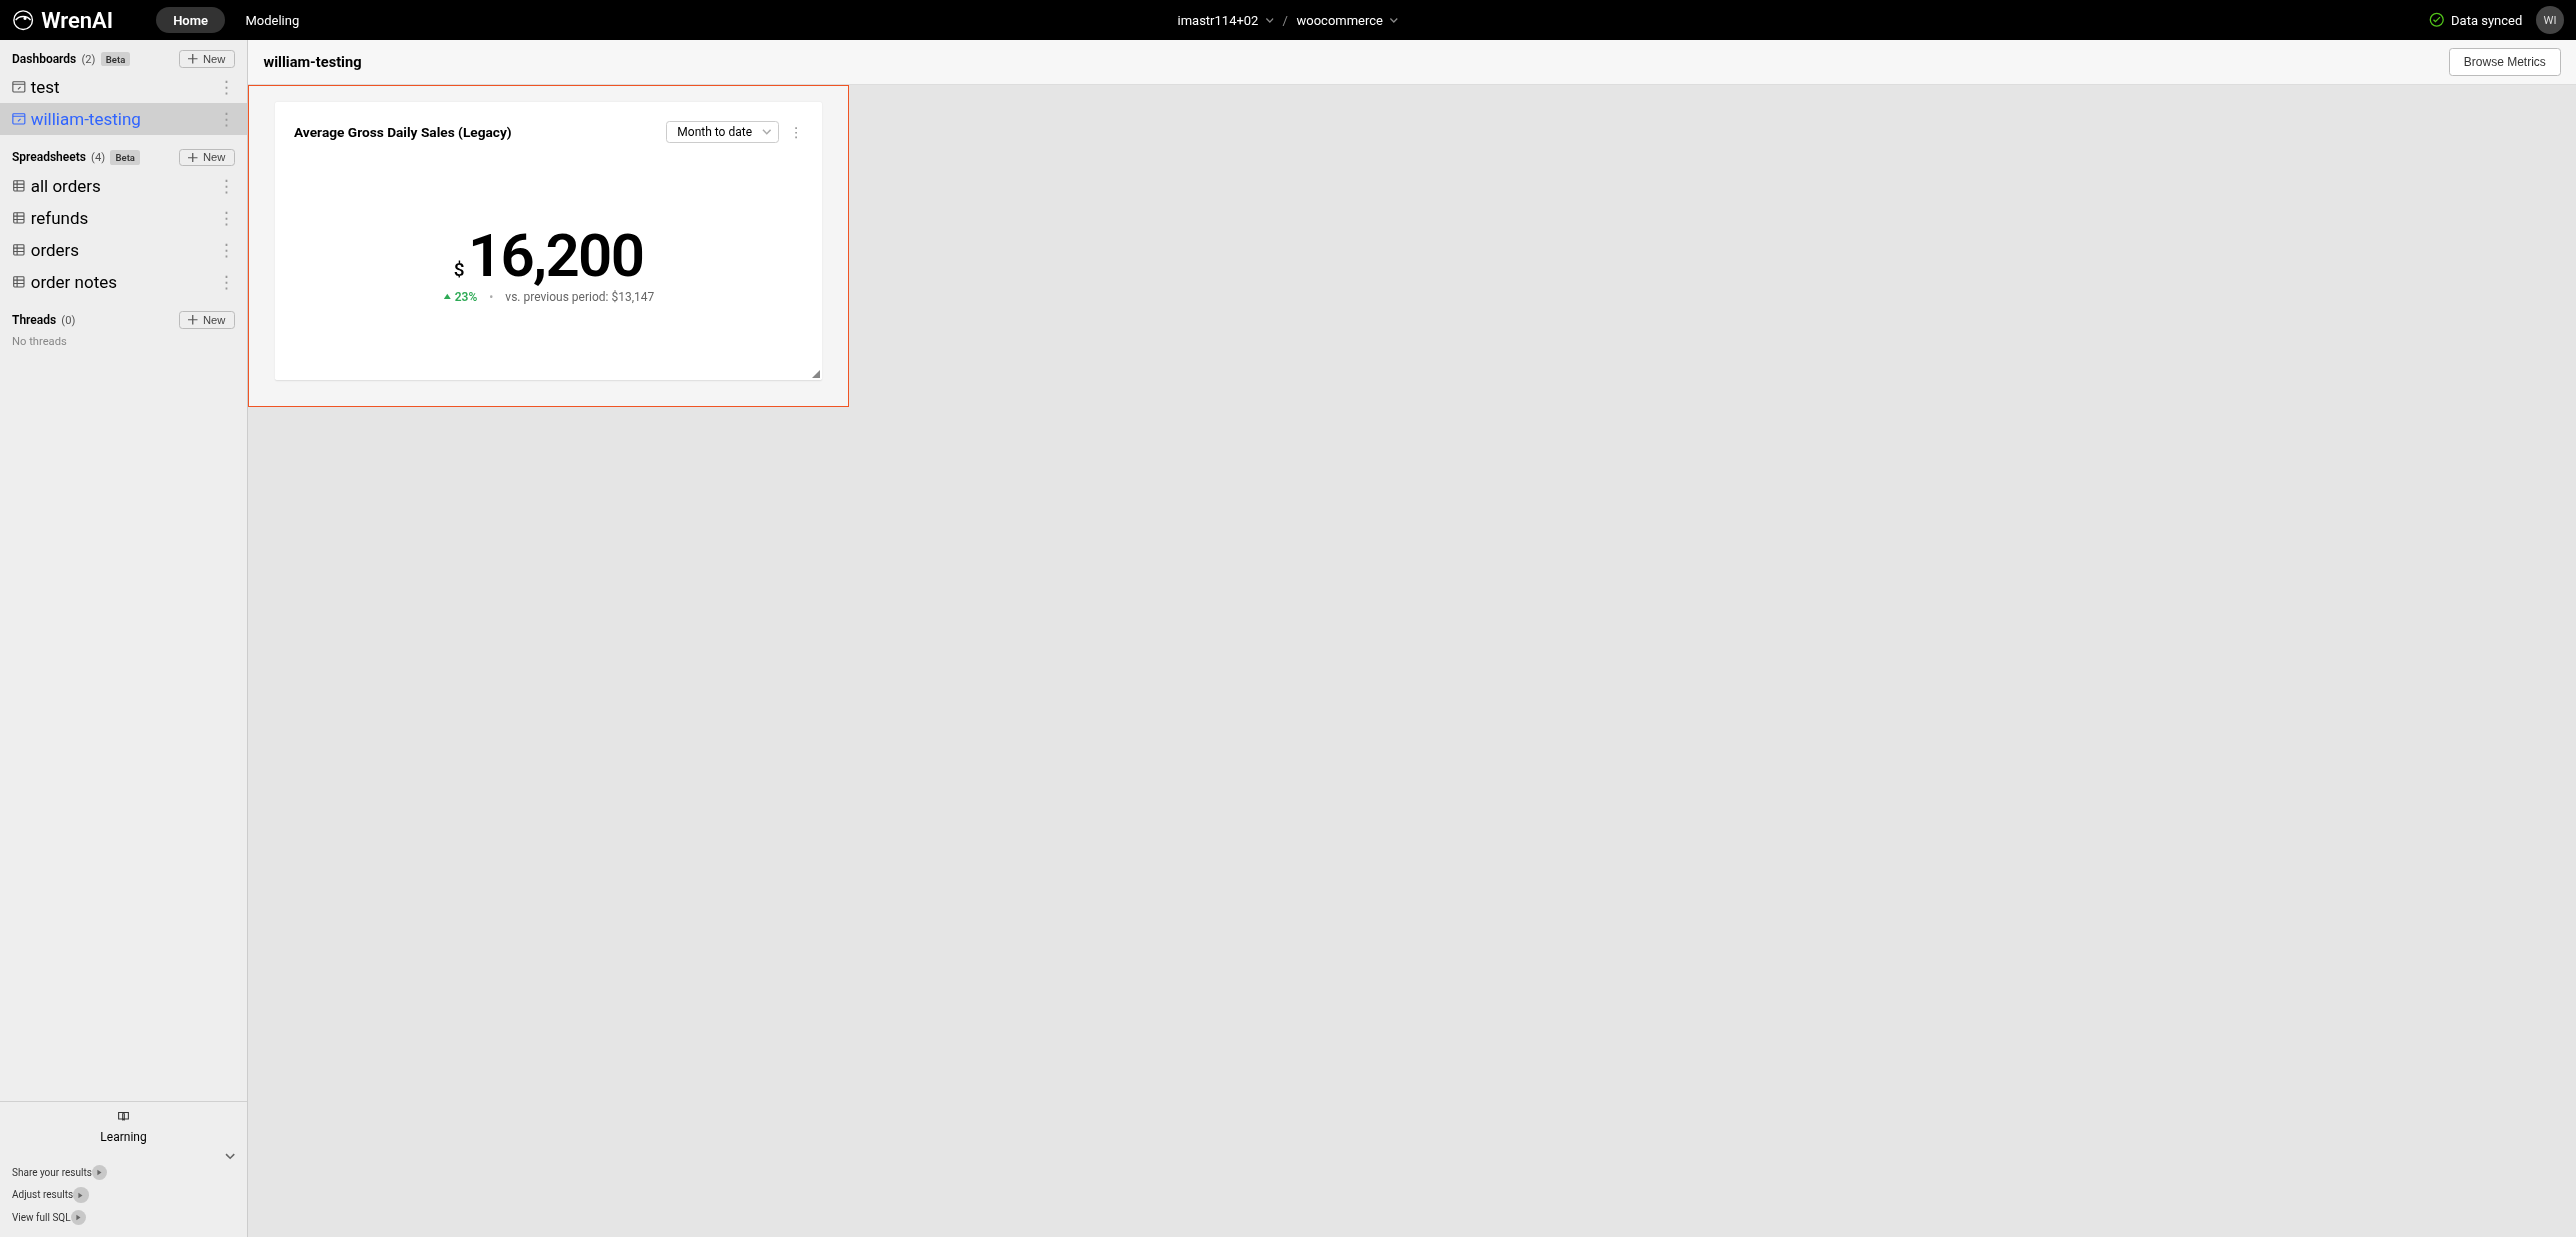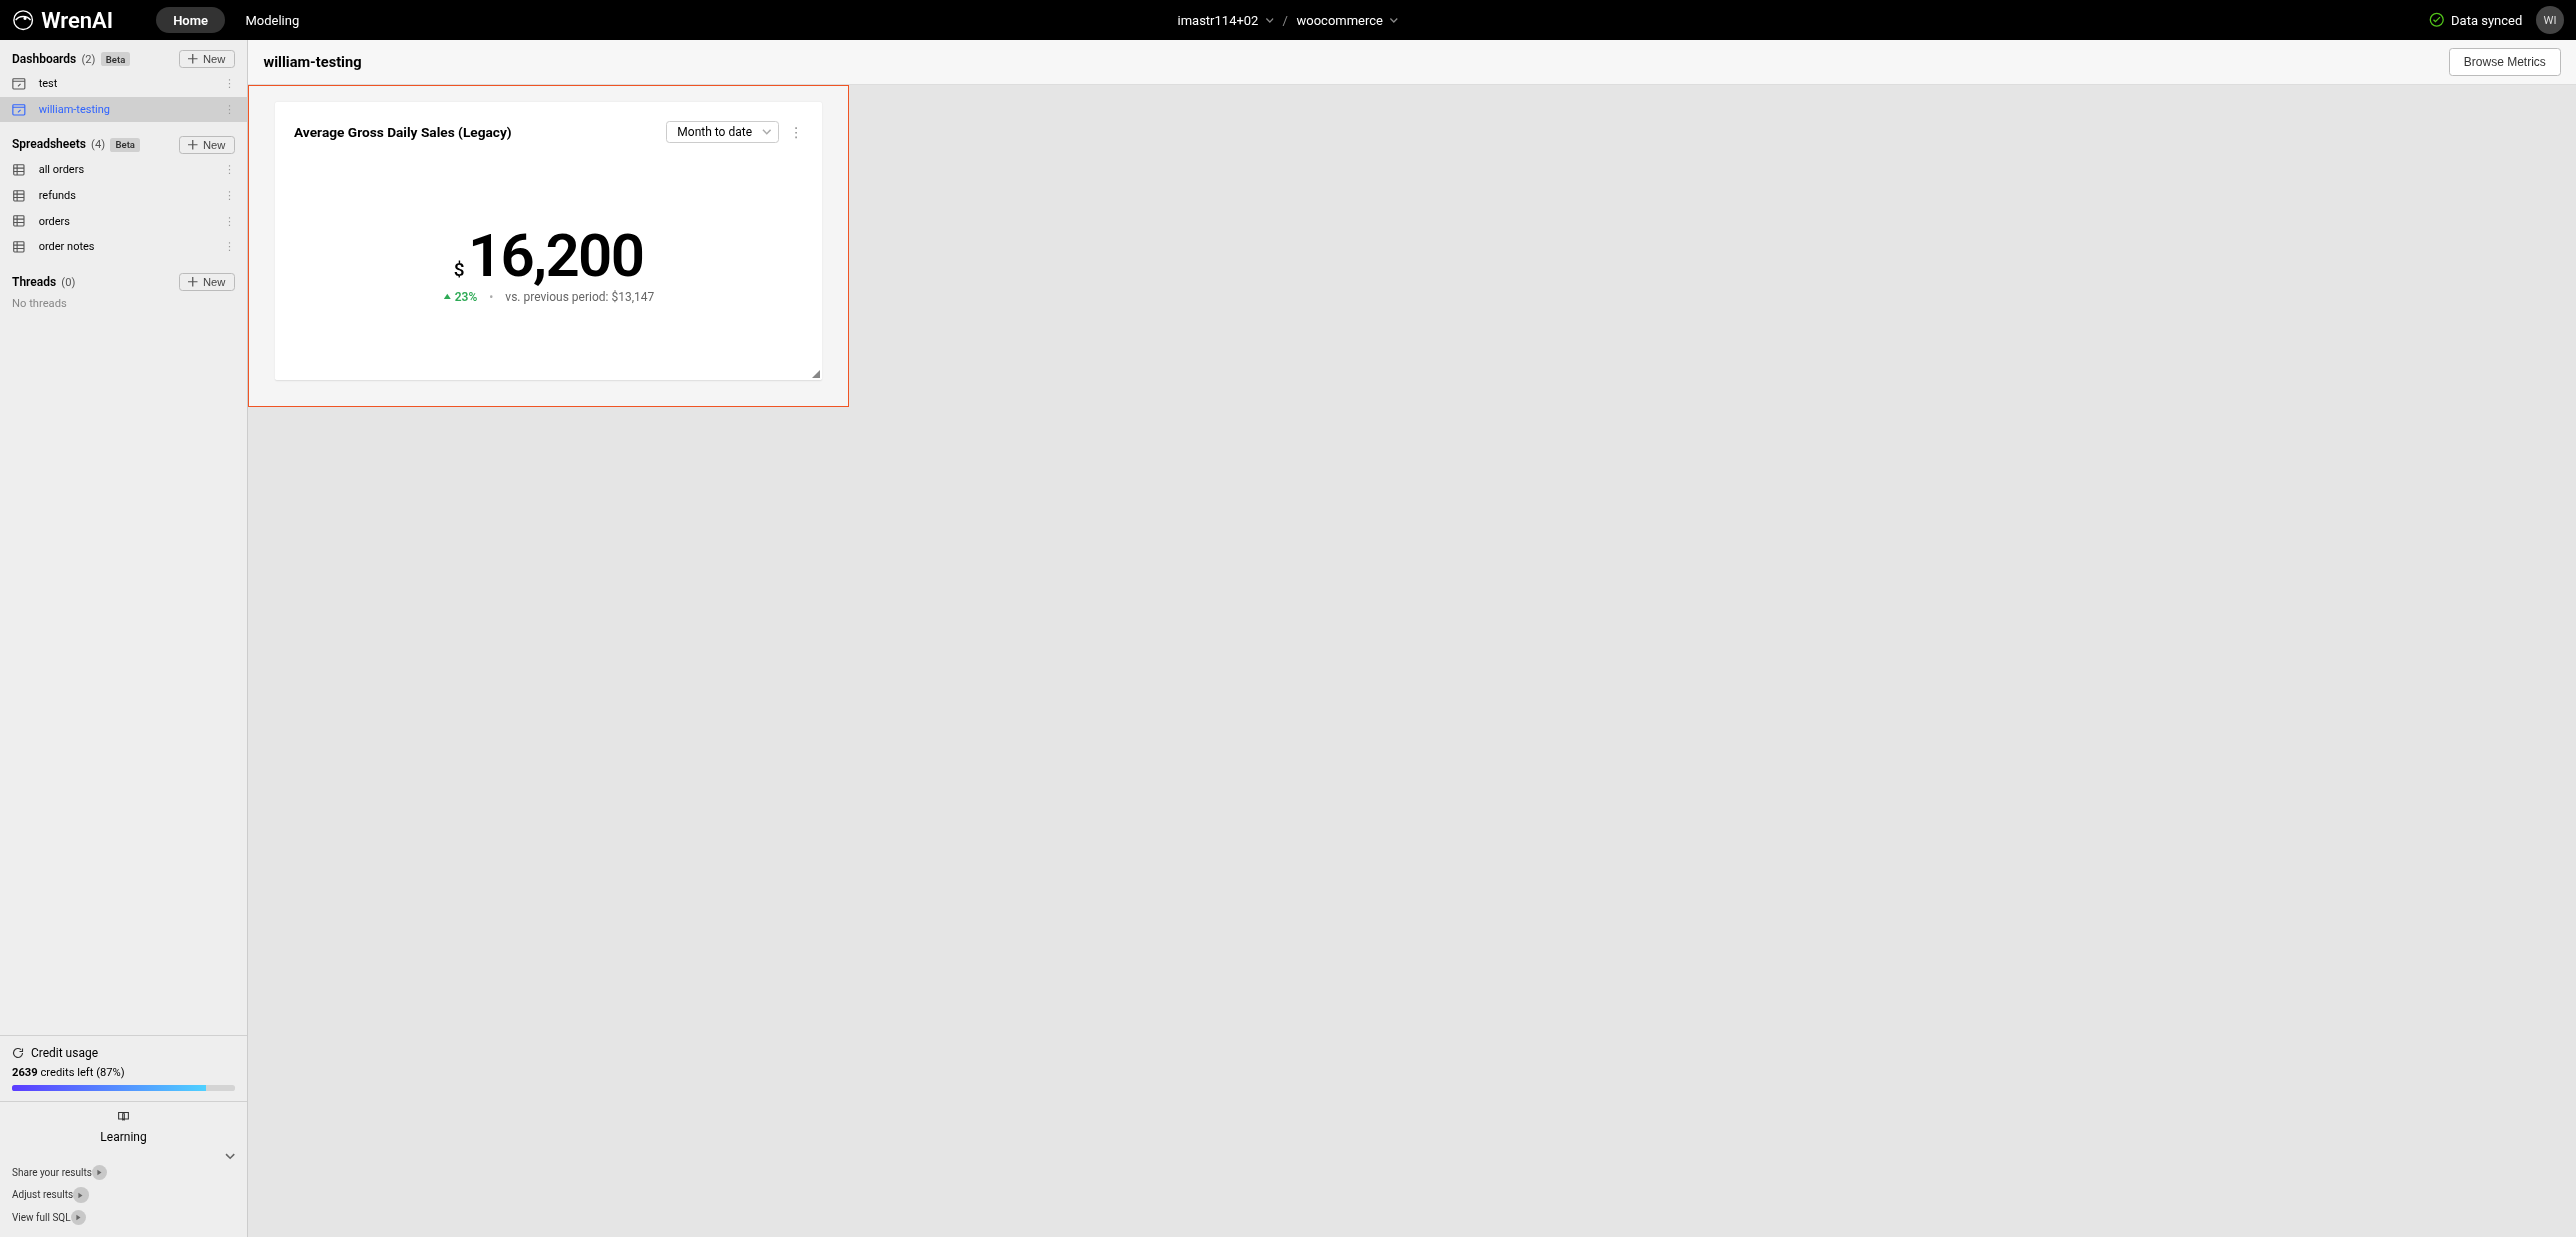--- a/index.html
+++ b/index.html
@@ -45,22 +45,22 @@
     .beta {
       font-size: 9.5px; background: #d0d0d0; padding: 1.7px 5.2px; border-radius: 2.6px; color:#333;
     }
     .new-btn {
       border: 0.9px solid #bbb; background: #fff0; color:#444;
       padding: 1.7px 8.6px; border-radius: 3.4px; font-size: 11.2px;
       display: inline-flex; align-items: center; gap: 5.2px; cursor: pointer;
     }
     .list { display: flex; flex-direction: column; margin: 0 -12px; }
     .list-item {
-      display: flex; align-items: center; gap: 13px; padding: 6px 12px;
-      font-size: 11px; cursor: pointer; position: relative;
+      display: flex; align-items: center; gap: 5px; padding: 6px 12px;
+      font-size: 17px; cursor: pointer; position: relative;
     }
     .list-item.active { background: #d0d0d0; color: #3064fe; }
     .list-item .li-icon { color: #555; display:flex; }
     .list-item.active .li-icon { color:#3064fe; }
     .list-item .more { margin-left: auto; color:#999; }
     .empty { color:#888; font-size: 11.2px; padding: 3.4px 0; }
     .credit { border-top: 0.9px solid #d0d0d0; padding: 10.3px 12px; }
     .credit-title { display:flex; align-items:center; gap:6.9px; font-size:12px; margin-bottom:5.2px; }
     .credit-line { font-size:11.2px; }
     .credit-line strong { font-weight:700; }
@@ -273,37 +273,20 @@
               <svg width="9.5" height="9.5" viewBox="0 0 10 10">
                   <path d="M5 0v10M0 5h10" stroke="#555" stroke-width="1.3"></path>
                 </svg>
               <span>New</span>
             </button>
           </div>
           <div class="empty">No threads</div>
         </div>
       </div>
 
-      <div class="credit">
-        <div class="credit-title">
-          <span>
-              <svg width="12" height="12" viewBox="0 0 16 16" fill="none" stroke="#333" stroke-width="1.5">
-                <path d="M14 8a6 6 0 11-2-4.5"></path>
-                <path d="M14 2v4h-4"></path>
-              </svg>
-            </span>
-          <span>Credit usage</span>
-        </div>
-        <div class="credit-line">
-          <strong>2639</strong><span> credits left (87%)</span>
-        </div>
-        <div class="bar">
-          <div class="bar-fill" style="width:87%"></div>
-        </div>
-      </div>
 
       <div class="learning">
         <div class="learning-head">
           <span>
               <svg width="13" height="13" viewBox="0 0 16 16" fill="none" stroke="#333" stroke-width="1.3">
                 <path d="M2 3h5a2 2 0 012 2v8a2 2 0 00-2-2H2zM14 3H9a2 2 0 00-2 2v8a2 2 0 012-2h5z"></path>
               </svg>
             </span>
           <span>Learning</span>
           <span class="chev">

